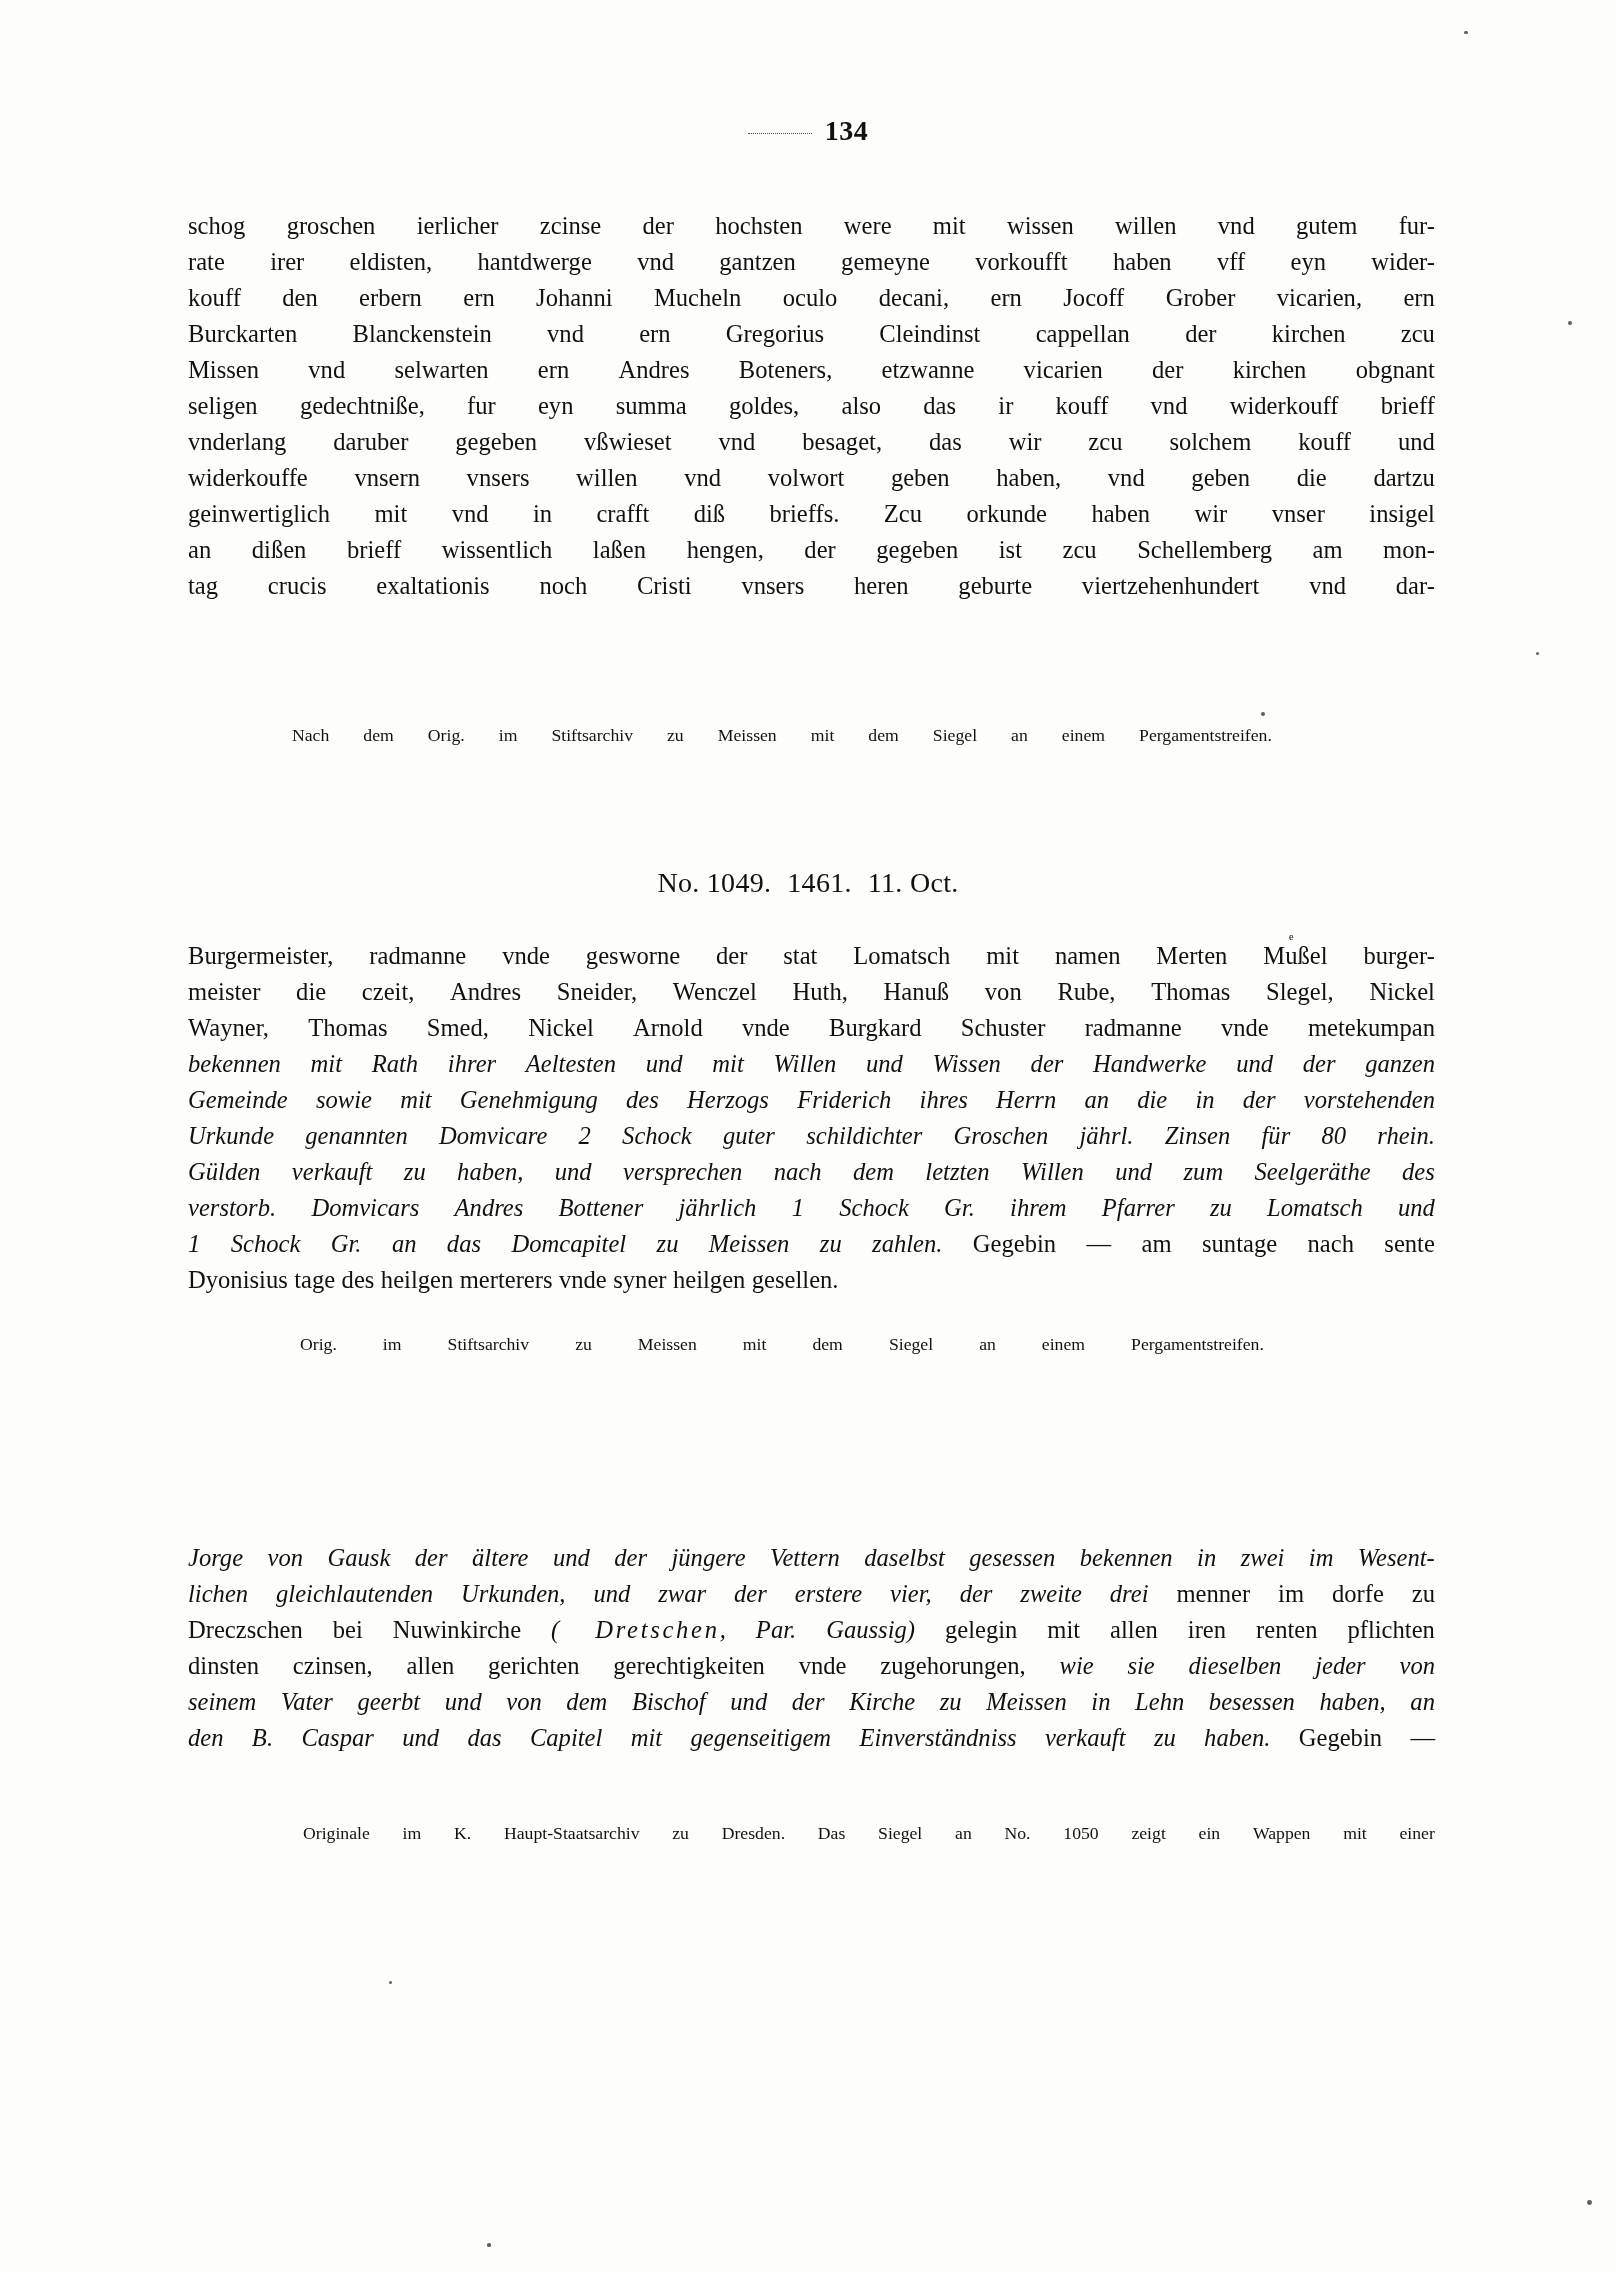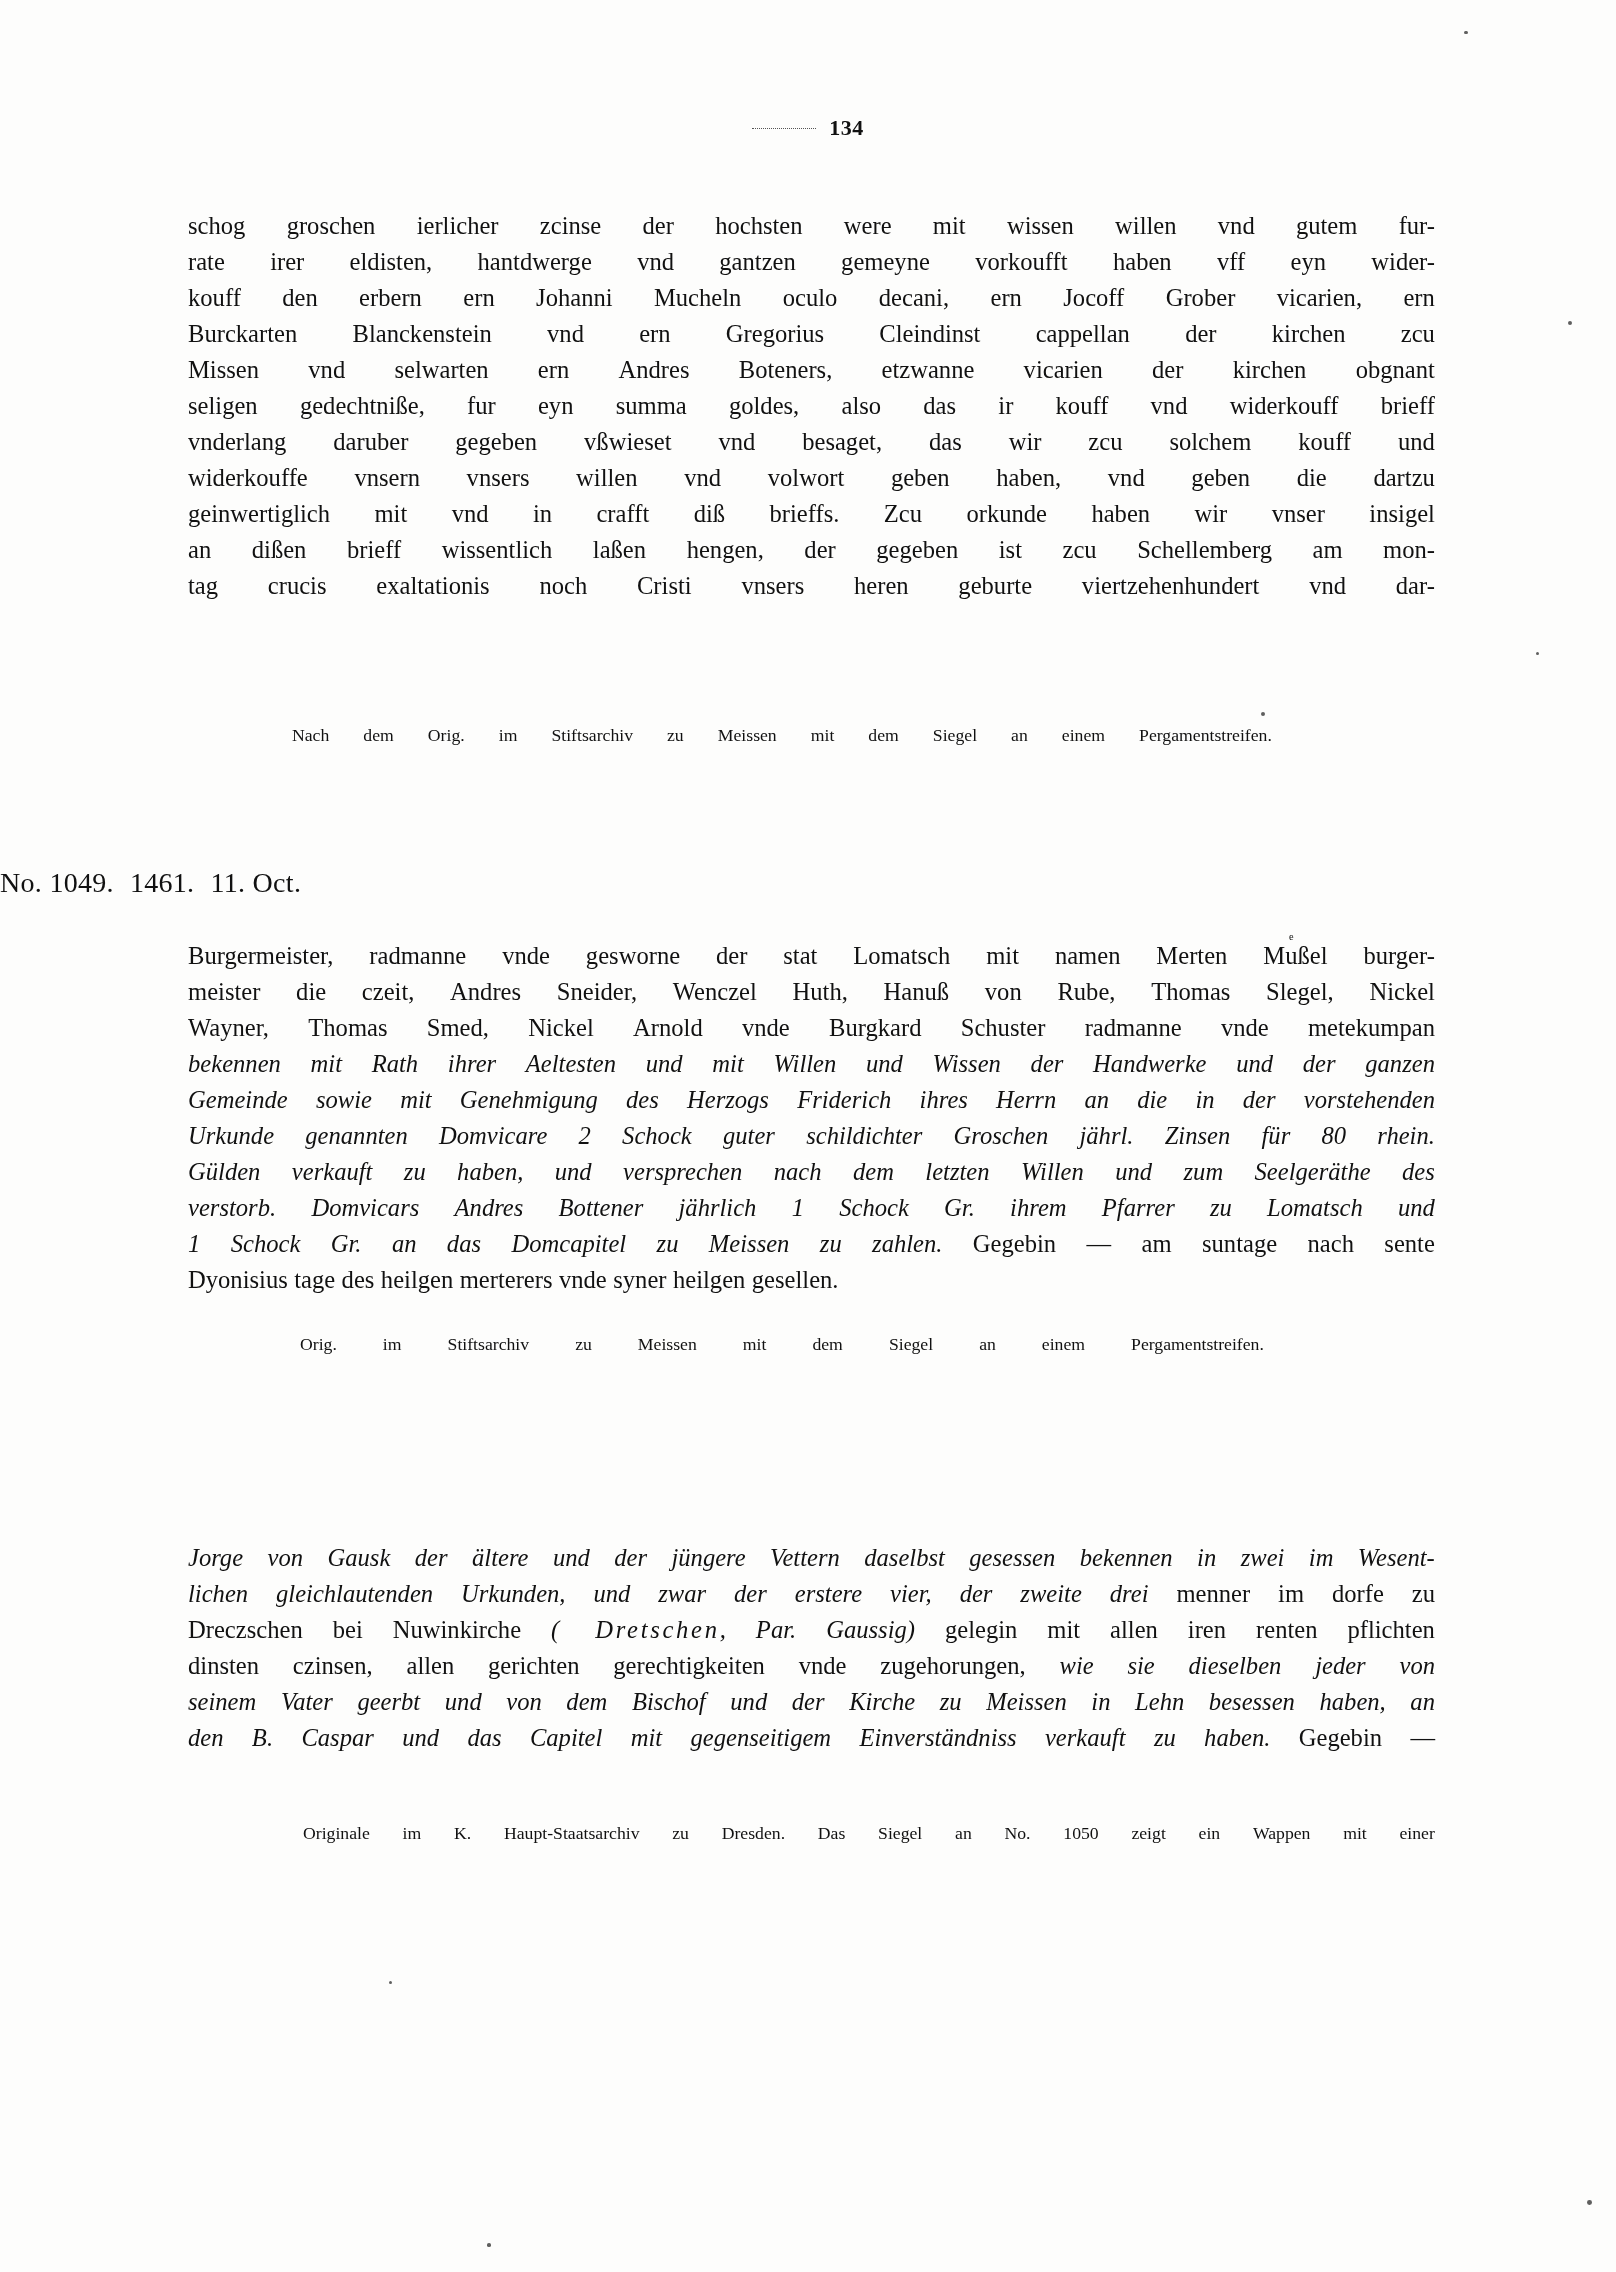--- a/index.html
+++ b/index.html
@@ -27,21 +27,21 @@
   .folio-rule {
     display: inline-block;
     width: 64px;
     height: 0;
     border-top: 1.6px dotted #555;
     vertical-align: 6.4px;
     margin-right: 13px;
   }
   .folio-num {
     display: inline-block;
-    font-size: 22px;
+    font-size: 28px;
     font-weight: 700;
     letter-spacing: 0.5px;
   }
 
   
   .col {
     position: absolute;
     left: 188px;
     width: 1247px;
   }
@@ -97,20 +97,21 @@
     display: flex;
     justify-content: space-between;
     white-space: nowrap;
   }
 
   
   .heading {
     position: absolute;
     left: 0;
     width: 1616px;
+    text-align: center;
     font-size: 28px;
     letter-spacing: 0.3px;
   }
   .heading .gap { display: inline-block; width: 16px; }
 
   
   .speck {
     position: absolute;
     background: #2a2a2a;
     border-radius: 50%;

